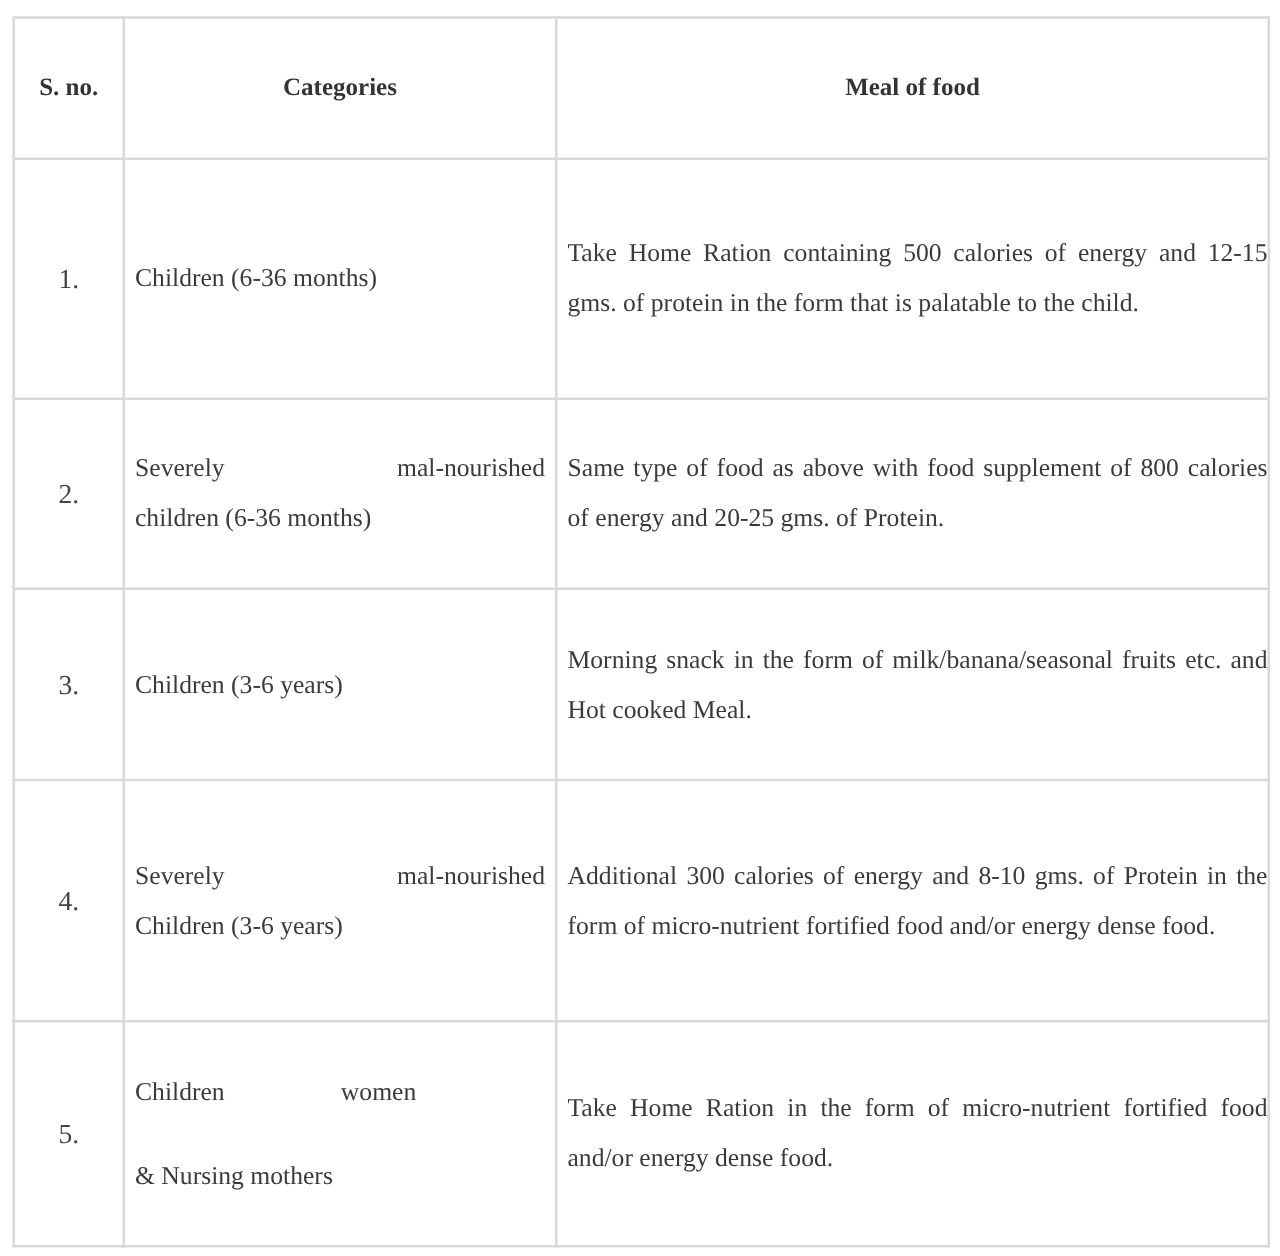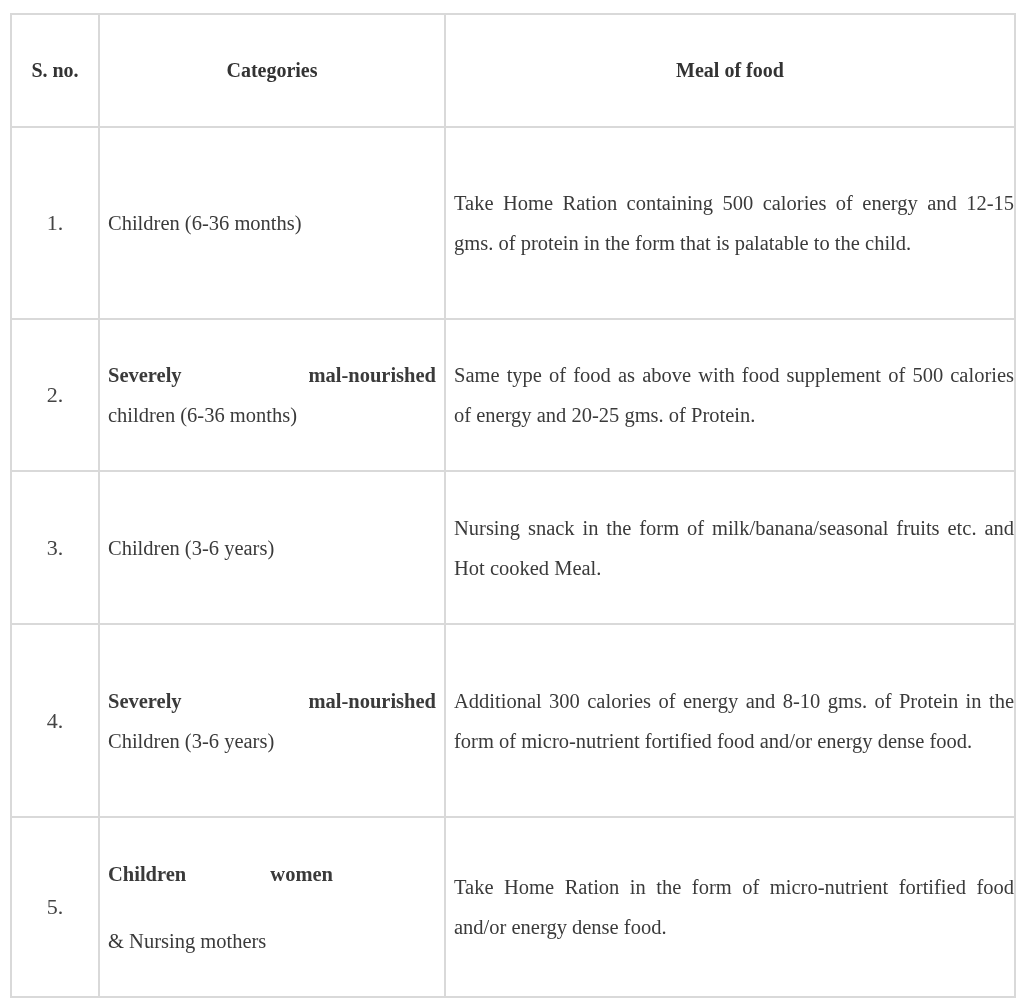--- a/index.html
+++ b/index.html
@@ -59,21 +59,20 @@
     tr.r3 td { height: 151px; }
     tr.r4 td { height: 191px; }
     tr.r5 td { height: 178px; }
 
     .cat-line { display: block; }
     .p-gap { margin-bottom: 27px; }
     .just-line {
       display: block;
       text-align: justify;
       text-align-last: justify;
-      font-weight: bold;
     }
   </style>
 </head>
 <body>
 
 <table class="food-table">
   <colgroup>
     <col class="c-sno">
     <col class="c-cat">
     <col class="c-food">
@@ -90,26 +89,26 @@
       <td class="sno">1.</td>
       <td class="cat">Children (6-36 months)</td>
       <td class="food">Take Home Ration containing 500 calories of energy and 12-15 gms. of protein in the form that is palatable to the child.</td>
     </tr>
     <tr class="r2">
       <td class="sno">2.</td>
       <td class="cat">
         <span class="just-line">Severely mal-nourished</span>
         <span class="cat-line">children (6-36 months)</span>
       </td>
-      <td class="food">Same type of food as above with food supplement of 500 calories of energy and 20-25 gms. of Protein.</td>
+      <td class="food">Same type of food as above with food supplement of 800 calories of energy and 20-25 gms. of Protein.</td>
     </tr>
     <tr class="r3">
       <td class="sno">3.</td>
       <td class="cat">Children (3-6 years)</td>
-      <td class="food">Nursing snack in the form of milk/banana/seasonal fruits etc. and Hot cooked Meal.</td>
+      <td class="food">Morning snack in the form of milk/banana/seasonal fruits etc. and Hot cooked Meal.</td>
     </tr>
     <tr class="r4">
       <td class="sno">4.</td>
       <td class="cat">
         <span class="just-line">Severely mal-nourished</span>
         <span class="cat-line">Children (3-6 years)</span>
       </td>
       <td class="food">Additional 300 calories of energy and 8-10 gms. of Protein in the form of micro-nutrient fortified food and/or energy dense food.</td>
     </tr>
     <tr class="r5">

